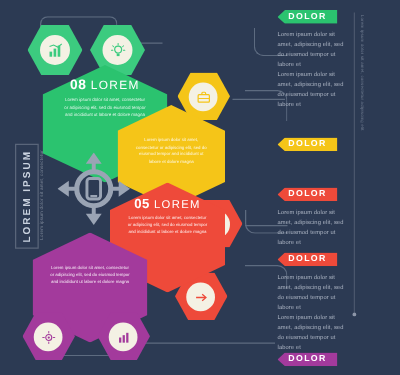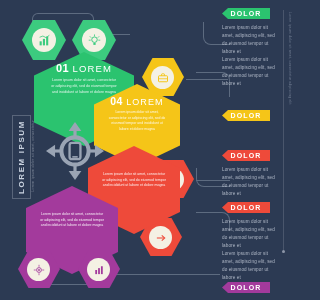--- a/index.html
+++ b/index.html
@@ -115,39 +115,35 @@
         <line x1="13.4" y1="3.2" x2="12.4" y2="4.2"></line>
         <line x1="1.4" y1="7.6" x2="2.8" y2="7.6"></line>
         <line x1="14.6" y1="7.6" x2="13.2" y2="7.6"></line>
       </g>
     </svg>
   </div>
 
   <div class="hex bighex" style="left:34px;top:52px;width:100px;height:94px;background:#2bc36f;">
   </div>
   <div class="num" style="position:absolute;left:34px;top:62px;width:100px;text-align:center;color:#fff;font-size:11px;font-weight:bold;letter-spacing:.4px;">
-    <span>01</span>
+    <span>08</span>
     <span class="lbl" style="font-weight:normal;font-size:9.5px;letter-spacing:1.1px;">LOREM</span>
   </div>
   <div style="position:absolute;left:50px;top:78px;width:68px;text-align:center;color:#fff;opacity:.85;font-size:3.6px;line-height:1.6;">Lorem ipsum dolor sit amet, consectetur or adipiscing elit, sed do eiusmod tempor and incididunt ut labore et dolore magna</div>
 
   <div class="hex flat" style="left:142px;top:58px;width:42px;height:38px;background:#f5c518;"></div>
   <div class="disc" style="left:151px;top:66px;width:23px;height:23px;">
     <svg width="12" height="12" viewBox="0 0 16 16" aria-hidden="true">
       <rect x="2" y="5" width="12" height="8" rx="1" fill="none" stroke="#f5c518" stroke-width="1.3"></rect>
       <path d="M6 5 V3.4 a1 1 0 0 1 1-1 h2 a1 1 0 0 1 1 1 V5" fill="none" stroke="#f5c518" stroke-width="1.3"></path>
       <line x1="2" y1="9" x2="14" y2="9" stroke="#f5c518" stroke-width="1.1"></line>
     </svg>
   </div>
 
   <div class="hex bighex" style="left:94px;top:84px;width:86px;height:82px;background:#f5c518;">
-  </div>
-  <div style="position:absolute;left:94px;top:95px;width:86px;text-align:center;color:#fff;font-size:10.5px;font-weight:bold;letter-spacing:.4px;">
-    <span>04</span>
-    <span style="font-weight:normal;font-size:9px;letter-spacing:1.1px;">LOREM</span>
   </div>
   <div style="position:absolute;left:107px;top:110px;width:60px;text-align:center;color:#fff;opacity:.88;font-size:3.5px;line-height:1.6;">Lorem ipsum dolor sit amet, consectetur or adipiscing elit, sed do eiusmod tempor and incididunt ut labore et dolore magna</div>
 
   <div class="hex flat" style="left:152px;top:160px;width:42px;height:38px;background:#ee4a3a;"></div>
   <div class="disc" style="left:161px;top:168px;width:23px;height:23px;">
     <svg width="12" height="12" viewBox="0 0 16 16" aria-hidden="true">
       <rect x="3" y="2" width="9" height="12" rx="1" fill="none" stroke="#ee4a3a" stroke-width="1.3"></rect>
       <line x1="5.2" y1="5" x2="9.8" y2="5" stroke="#ee4a3a" stroke-width="1.1"></line>
       <line x1="5.2" y1="7.6" x2="9.8" y2="7.6" stroke="#ee4a3a" stroke-width="1.1"></line>
       <line x1="5.2" y1="10.2" x2="8" y2="10.2" stroke="#ee4a3a" stroke-width="1.1"></line>
@@ -156,20 +152,24 @@
 
   <div class="hex flat" style="left:140px;top:218px;width:42px;height:38px;background:#ee4a3a;"></div>
   <div class="disc" style="left:149px;top:226px;width:23px;height:23px;">
     <svg width="12" height="12" viewBox="0 0 16 16" aria-hidden="true">
       <line x1="2.5" y1="8" x2="12" y2="8" stroke="#ee4a3a" stroke-width="1.4"></line>
       <path d="M9 4.6 L13 8 L9 11.4" fill="none" stroke="#ee4a3a" stroke-width="1.4"></path>
     </svg>
   </div>
 
   <div class="hex bighex" style="left:88px;top:146px;width:92px;height:88px;background:#ee4a3a;">
+  </div>
+  <div style="position:absolute;left:88px;top:157px;width:92px;text-align:center;color:#fff;font-size:10.5px;font-weight:bold;letter-spacing:.4px;">
+    <span>05</span>
+    <span style="font-weight:normal;font-size:9px;letter-spacing:1.1px;">LOREM</span>
   </div>
   <div style="position:absolute;left:102px;top:172px;width:64px;text-align:center;color:#fff;opacity:.9;font-size:3.5px;line-height:1.6;">Lorem ipsum dolor sit amet, consectetur or adipiscing elit, sed do eiusmod tempor and incididunt ut labore et dolore magna</div>
 
   <div class="hex bighex" style="left:26px;top:186px;width:92px;height:88px;background:#a33a9c;">
   </div>
   <div style="position:absolute;left:40px;top:212px;width:64px;text-align:center;color:#fff;opacity:.9;font-size:3.5px;line-height:1.6;">Lorem ipsum dolor sit amet, consectetur or adipiscing elit, sed do eiusmod tempor and incididunt ut labore et dolore magna</div>
 
   <div class="hex flat" style="left:18px;top:250px;width:42px;height:38px;background:#a33a9c;"></div>
   <div class="disc" style="left:27px;top:258px;width:23px;height:23px;">
     <svg width="12" height="12" viewBox="0 0 16 16" aria-hidden="true">

